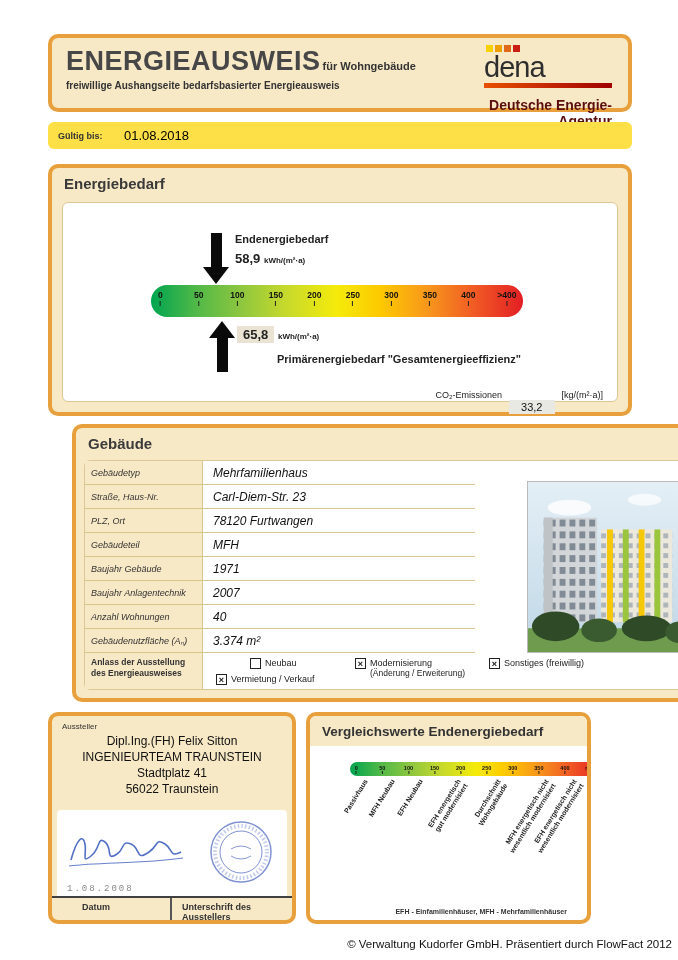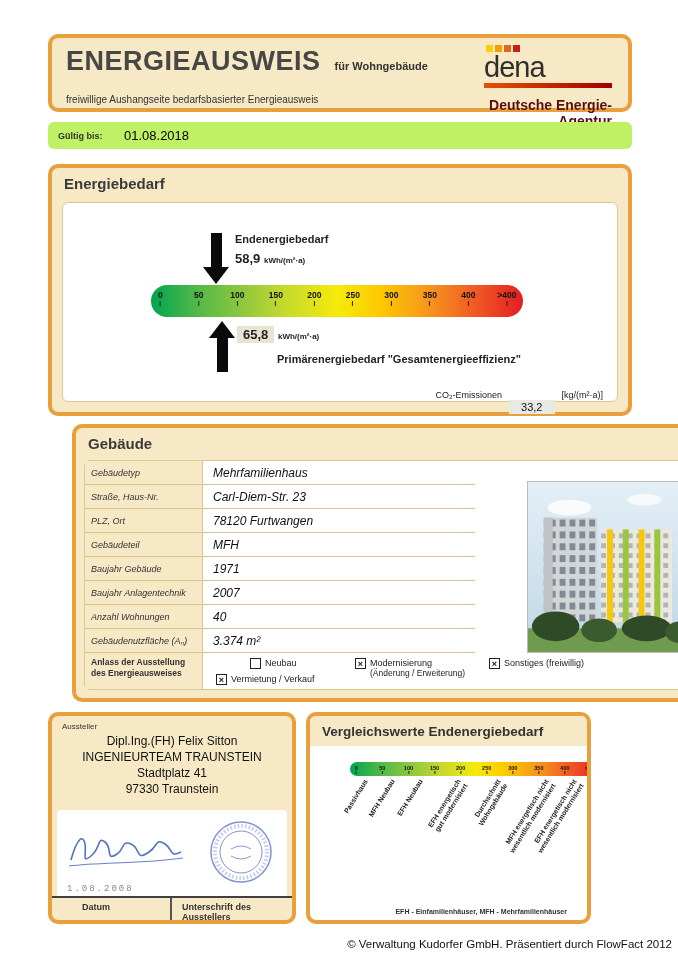--- a/index.html
+++ b/index.html
@@ -8,32 +8,32 @@
     font-family:"Liberation Sans", sans-serif; color:#222; overflow:hidden;
   }
   .box {
     position:absolute; box-sizing:border-box;
     border:4px solid #E8A03C; border-radius:10px; background:#F8E9C6;
   }
 
   
   .header-box { left:48px; top:34px; width:584px; height:78px; padding:8px 14px; }
   .main-title { font-size:27px; font-weight:bold; color:#474747; letter-spacing:.5px; }
-  .title-suffix { font-size:11px; font-weight:bold; color:#333; margin-left:14px; }
-  .subtitle { font-size:10px; font-weight:normal; color:#333; margin-top:17px; }
+  .title-suffix { font-size:11px; font-weight:bold; color:#333; margin-left:2px; }
+  .subtitle { font-size:10px; font-weight:bold; color:#333; margin-top:3px; }
   .dena { position:absolute; right:16px; top:7px; width:128px; }
   .dena-squares { display:flex; gap:2px; margin-left:2px; margin-bottom:1px; }
   .dena-squares span { width:7px; height:7px; display:block; }
   .dena-word { font-size:29px; font-weight:normal; color:#2E2E2E; line-height:28px; letter-spacing:-1px; }
   .dena-bar { height:5px; background:linear-gradient(90deg,#E85000,#A00000); margin-top:2px; }
   .dena-sub { font-size:14px; font-weight:bold; color:#5A0E0E; margin-top:9px;text-align:right; }
 
   
   .validity { position:absolute; left:48px; top:122px; width:584px; height:27px;
-    background:#bef264; border-radius:6px; display:flex; align-items:center; padding:0 10px; box-sizing:border-box; }
+    background:#fde047; border-radius:6px; display:flex; align-items:center; padding:0 10px; box-sizing:border-box; }
   .v-label { font-size:9px; font-weight:bold; color:#333; width:66px; }
   .v-value { font-size:13px; color:#000; }
 
   
   .section-title { font-size:15px; font-weight:bold; color:#3A3A3A; padding:7px 12px 4px; }
   .white-area { position:absolute; background:#fff; border:1px solid #DCC894; border-radius:6px; }
 
   .energie-box { left:48px; top:164px; width:584px; height:252px; }
   .energy-area { left:10px; top:34px; right:10px; bottom:10px; }
 
@@ -284,21 +284,21 @@
       </div>
     </div>
   </div>
 
   <div class="box aussteller-box">
     <div class="small-label">Aussteller</div>
     <div class="addr" id="aussteller-lines">
         <div class="addr-line">Dipl.Ing.(FH) Felix Sitton</div>
         <div class="addr-line">INGENIEURTEAM TRAUNSTEIN</div>
         <div class="addr-line">Stadtplatz 41</div>
-        <div class="addr-line">97330 Traunstein</div>
+        <div class="addr-line">56022 Traunstein</div>
       </div>
     <div class="sig-area">
       <svg class="sig-svg" width="130" height="64" viewBox="0 0 130 64">
         <path d="M10,42 C16,20 22,16 24,26 C26,36 20,46 30,38 C40,30 36,18 44,24 C52,30 44,44 56,36 C64,31 60,22 70,26 C80,30 74,44 88,34 C98,27 94,20 104,26 C112,31 108,40 120,34" fill="none" stroke="#3F5FC0" stroke-width="1.6" opacity="0.9"></path>
         <path d="M8,48 C40,44 80,46 122,40" fill="none" stroke="#3F5FC0" stroke-width="1.1" opacity="0.8"></path>
       </svg>
       <svg class="stamp-svg" width="72" height="72" viewBox="0 0 72 72">
         <circle cx="36" cy="36" r="30" fill="none" stroke="#6A7FC9" stroke-width="1.5" opacity="0.85"></circle>
         <circle cx="36" cy="36" r="21" fill="none" stroke="#6A7FC9" stroke-width="1" opacity="0.85"></circle>
         <circle cx="36" cy="36" r="26" fill="none" stroke="#8193D4" stroke-width="4" stroke-dasharray="1.5 2.2" opacity="0.5"></circle>

